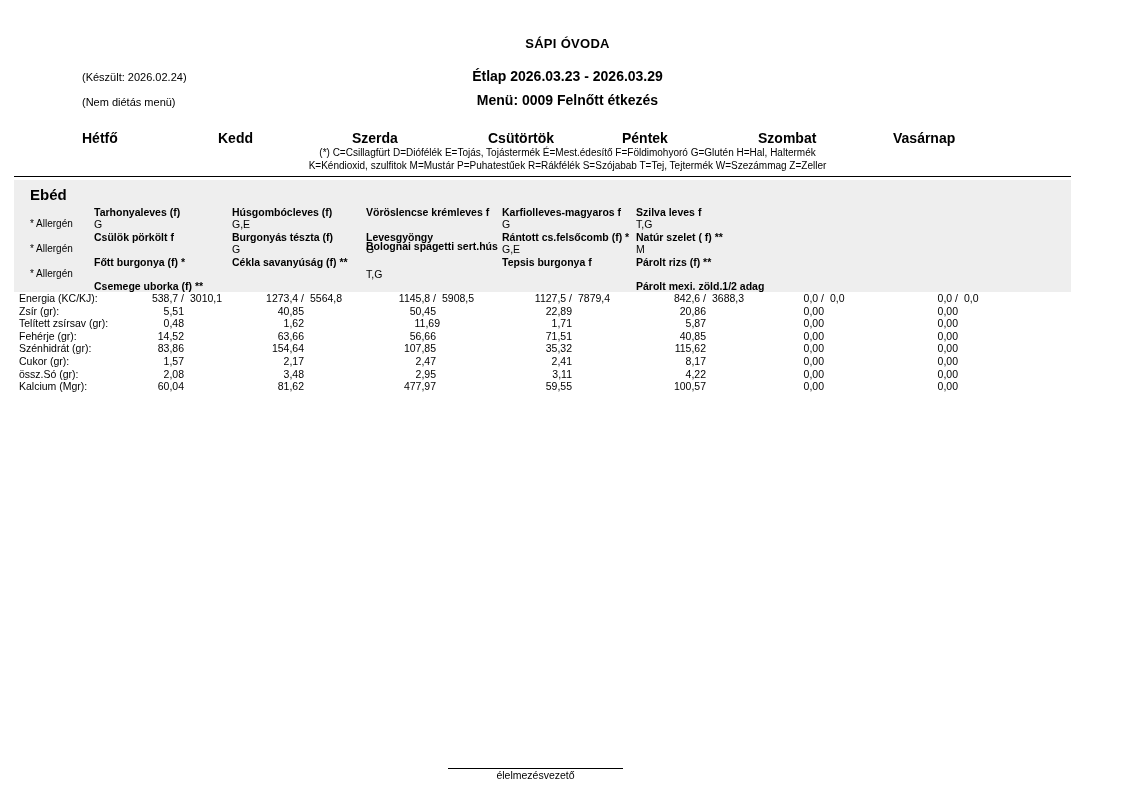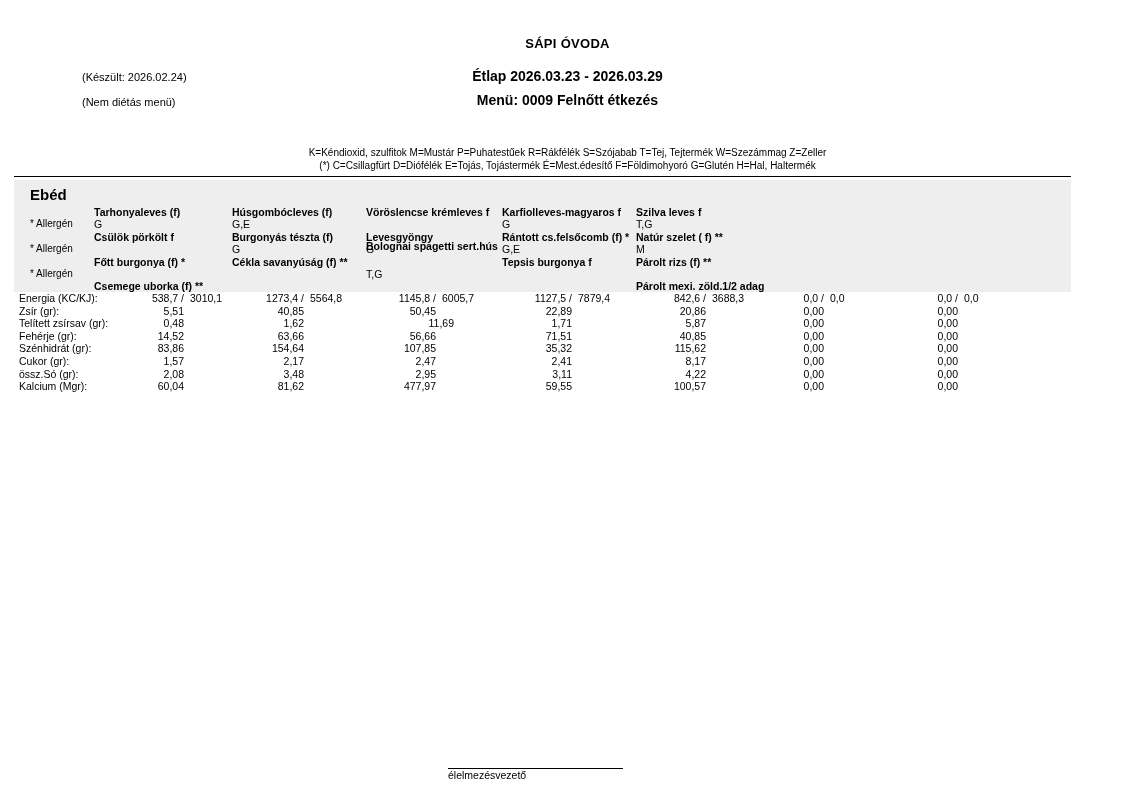--- a/index.html
+++ b/index.html
@@ -169,39 +169,48 @@
     top: 768px;
     left: 448px;
     width: 175px;
     border-top: 1px solid #000;
   }
   .sign-label {
     position: absolute;
     top: 769px;
     left: 448px;
     width: 175px;
-    text-align: left;
+    text-align: center;
     font-size: 10.5px;
   }
 </style>
 </head>
 <body>
 
 <div class="page">
 
   <div class="doc-title">SÁPI ÓVODA</div>
   <div class="made-on">(Készült: 2026.02.24)</div>
   <div class="subtitle-1">Étlap 2026.03.23 - 2026.03.29</div>
   <div class="diet-note">(Nem diétás menü)</div>
   <div class="subtitle-2">Menü: 0009 Felnőtt étkezés</div>
 
+  <div class="days">
+    <div class="day" style="left:82px">Hétfő</div>
+    <div class="day" style="left:218px">Kedd</div>
+    <div class="day" style="left:352px">Szerda</div>
+    <div class="day" style="left:488px">Csütörtök</div>
+    <div class="day" style="left:622px">Péntek</div>
+    <div class="day" style="left:758px">Szombat</div>
+    <div class="day" style="left:893px">Vasárnap</div>
+  </div>
 
   <div class="legend">
+    <div>(*) C=Csillagfürt  D=Diófélék  E=Tojás, Tojástermék  É=Mest.édesítő  F=Földimohyoró  G=Glutén  H=Hal, Haltermék</div>
     <div>K=Kéndioxid, szulfitok  M=Mustár  P=Puhatestűek  R=Rákfélék  S=Szójabab  T=Tej, Tejtermék  W=Szezámmag  Z=Zeller</div>
-    <div>(*) C=Csillagfürt  D=Diófélék  E=Tojás, Tojástermék  É=Mest.édesítő  F=Földimohyoró  G=Glutén  H=Hal, Haltermék</div>
   </div>
 
   <div class="rule-top"></div>
 
   <div class="meal-block">
     <div class="meal-title">Ebéd</div>
 
     <div class="allergen-label" style="top:38px">* Allergén</div>
     <div class="allergen-label" style="top:63px">* Allergén</div>
     <div class="allergen-label" style="top:88px">* Allergén</div>
@@ -245,21 +254,21 @@
 
   <div class="nutri">
 
     <div class="nutri-row">
       <div class="nutri-label">Energia (KC/KJ):</div>
       <div class="nutri-val" style="left:90px;width:80px">538,7 /</div>
       <div class="nutri-val2" style="left:176px">3010,1</div>
       <div class="nutri-val" style="left:210px;width:80px">1273,4 /</div>
       <div class="nutri-val2" style="left:296px">5564,8</div>
       <div class="nutri-val" style="left:342px;width:80px">1145,8 /</div>
-      <div class="nutri-val2" style="left:428px">6005,7</div>
+      <div class="nutri-val2" style="left:428px">5908,5</div>
       <div class="nutri-val" style="left:478px;width:80px">1127,5 /</div>
       <div class="nutri-val2" style="left:564px">7879,4</div>
       <div class="nutri-val" style="left:612px;width:80px">842,6 /</div>
       <div class="nutri-val2" style="left:698px">3688,3</div>
       <div class="nutri-val" style="left:730px;width:80px">0,0 /</div>
       <div class="nutri-val2" style="left:816px">0,0</div>
       <div class="nutri-val" style="left:864px;width:80px">0,0 /</div>
       <div class="nutri-val2" style="left:950px">0,0</div>
     </div>
 
@@ -271,21 +280,21 @@
       <div class="nutri-val" style="left:478px;width:80px">22,89</div>
       <div class="nutri-val" style="left:612px;width:80px">20,86</div>
       <div class="nutri-val" style="left:730px;width:80px">0,00</div>
       <div class="nutri-val" style="left:864px;width:80px">0,00</div>
     </div>
 
     <div class="nutri-row">
       <div class="nutri-label">Telített zsírsav (gr):</div>
       <div class="nutri-val" style="left:90px;width:80px">0,48</div>
       <div class="nutri-val" style="left:210px;width:80px">1,62</div>
-      <div class="nutri-val" style="left:360px;width:80px">11,69</div>
+      <div class="nutri-val" style="left:346px;width:80px">11,69</div>
       <div class="nutri-val" style="left:478px;width:80px">1,71</div>
       <div class="nutri-val" style="left:612px;width:80px">5,87</div>
       <div class="nutri-val" style="left:730px;width:80px">0,00</div>
       <div class="nutri-val" style="left:864px;width:80px">0,00</div>
     </div>
 
     <div class="nutri-row">
       <div class="nutri-label">Fehérje (gr):</div>
       <div class="nutri-val" style="left:90px;width:80px">14,52</div>
       <div class="nutri-val" style="left:210px;width:80px">63,66</div>

